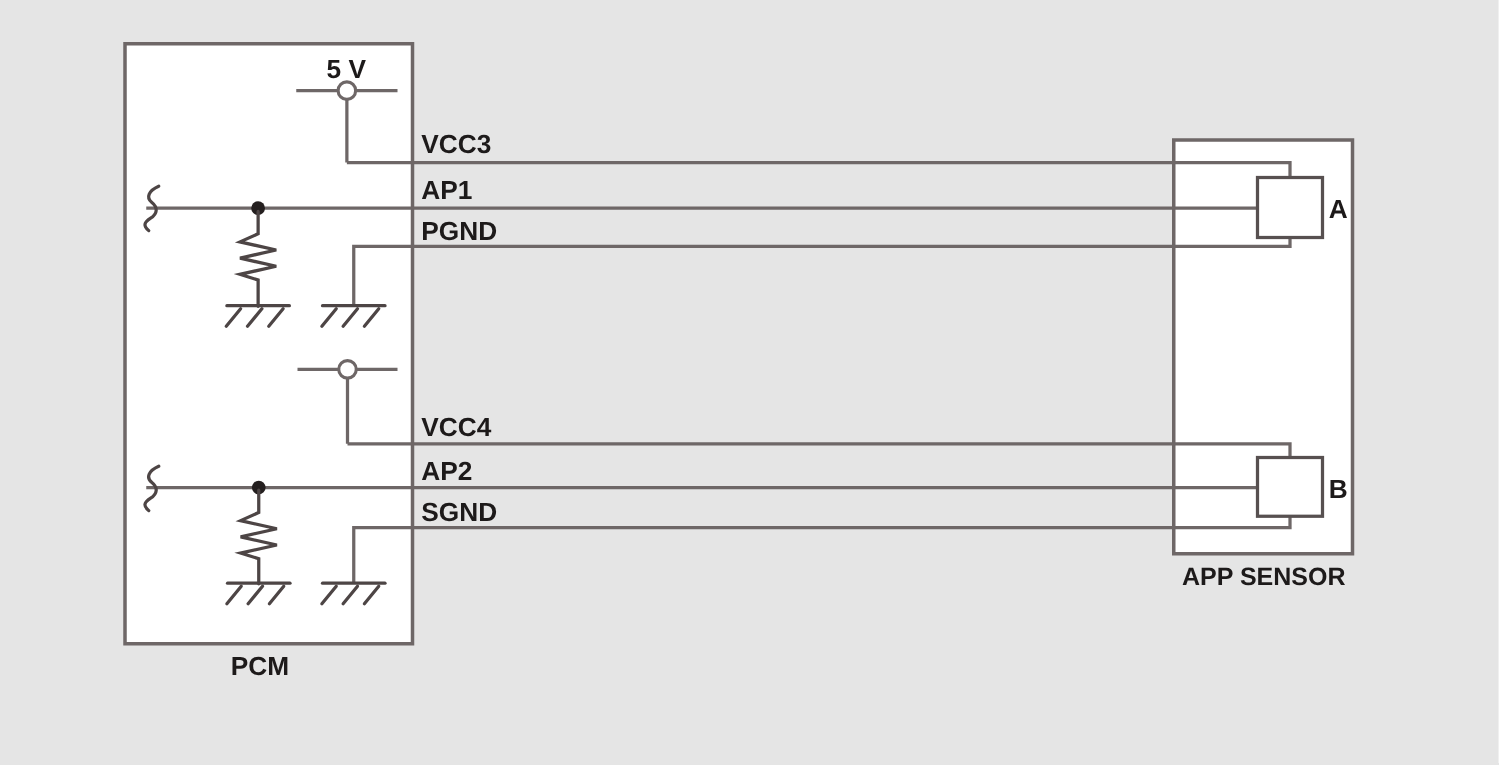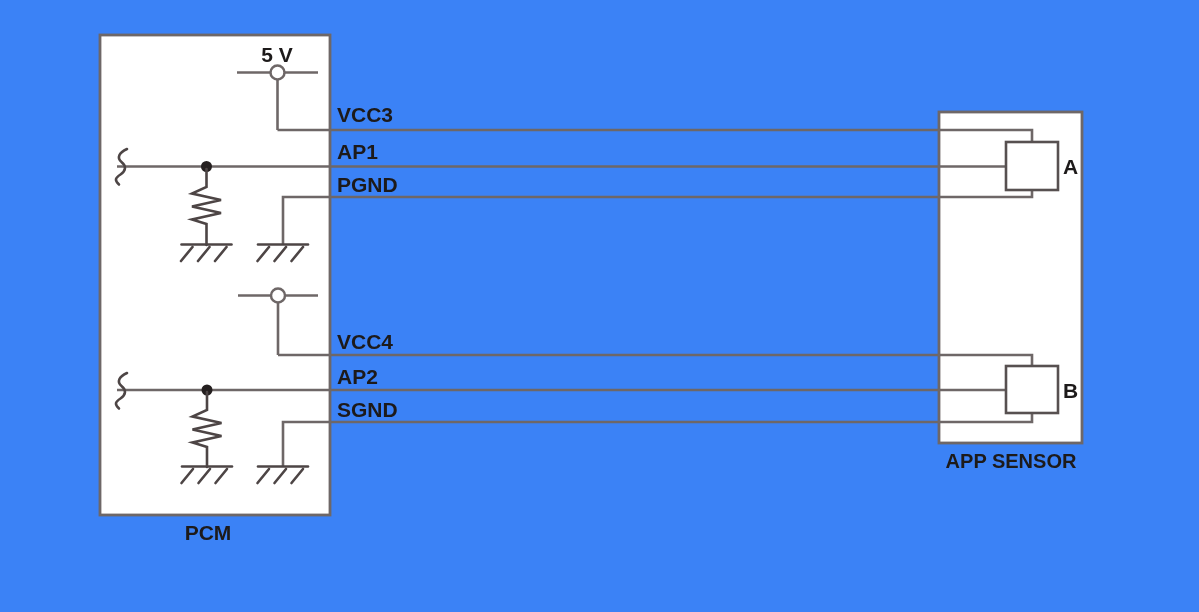--- a/index.html
+++ b/index.html
@@ -5,21 +5,21 @@
   html, body {
     margin: 0;
     padding: 0;
     background: #ffffff;
     font-family: "Liberation Sans", sans-serif;
   }
   .stage {
     position: relative;
     width: 1199px;
     height: 612px;
-    background: #3b82f6;
+    background: #e5e5e5;
     overflow: hidden;
   }
   svg { display: block; }
   .box {
     fill: #ffffff;
     stroke: #6e6767;
     stroke-width: 2.8;
   }
   .wire {
     fill: none;

